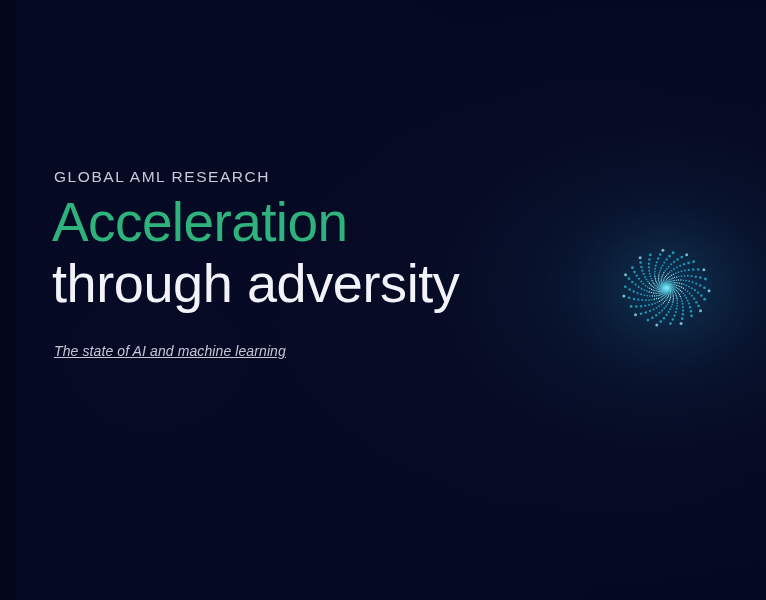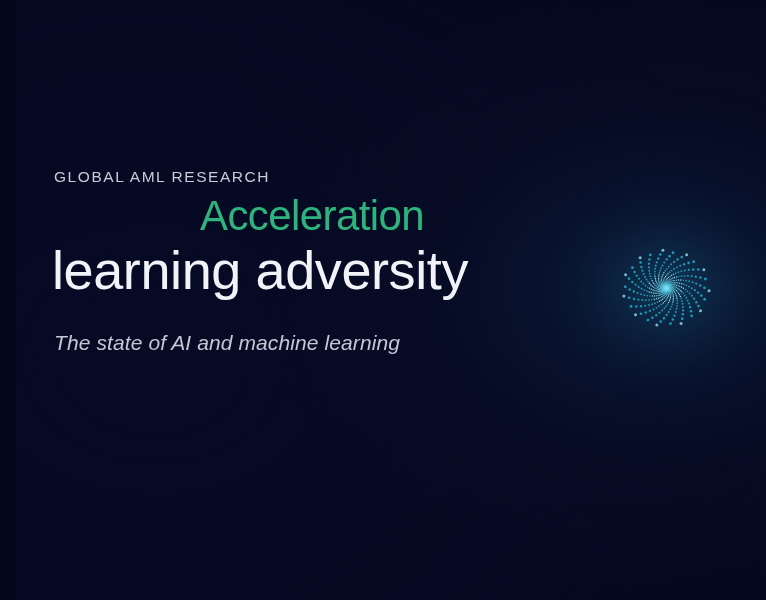--- a/index.html
+++ b/index.html
@@ -56,45 +56,45 @@
     font-size: 15.5px;
     letter-spacing: 1.55px;
     line-height: 1.1;
     font-weight: 400;
     margin: 0 0 9px 2px;
     text-transform: uppercase;
     white-space: nowrap;
   }
   #title-accent {
     color: #2fb37d;
-    font-size: 42px;
+    font-size: 55px;
     font-weight: 400;
     line-height: 1.04;
     letter-spacing: -0.6px;
     margin: 0;
     white-space: nowrap;
-    text-align: center;
   }
   #title-main {
     color: #f2f3f8;
     font-size: 54px;
     font-weight: 300;
     line-height: 1.12;
     letter-spacing: -0.4px;
     margin: 2px 0 0 0;
     white-space: nowrap;
   }
   #subtitle {
     margin: 26px 0 0 2px;
     color: #c4c7d4;
-    font-size: 21px;
+    font-size: 14px;
     font-style: italic;
     font-weight: 400;
     line-height: 1.58;
     letter-spacing: 0.1px;
+    text-decoration: underline;
   }
   #subtitle .sub-line { display: block; white-space: nowrap; }
 </style>
 </head>
 <body>
 
 <div id="page">
 
   <div id="bg-wash"></div>
 
@@ -796,19 +796,19 @@
           <circle cx="689.43" cy="279.02" r="1.42" fill="#1f9fc0" opacity="0.920"></circle>
           <circle cx="693.00" cy="290.70" r="1.50" fill="#7fc7dd" opacity="0.930"></circle>
         </g>
       <ellipse cx="650.5" cy="288" rx="13" ry="11" fill="url(#coreGlow)"></ellipse>
     </svg>
   </div>
 
   <div id="text-block">
     <div id="eyebrow">GLOBAL AML RESEARCH</div>
     <h1 id="title-accent">Acceleration</h1>
-    <h2 id="title-main">learning adversity</h2>
+    <h2 id="title-main">through adversity</h2>
     <p id="subtitle">
       <span class="sub-line">The state of AI and machine learning</span>
     </p>
   </div>
 
 </div>
 
 </body></html>

